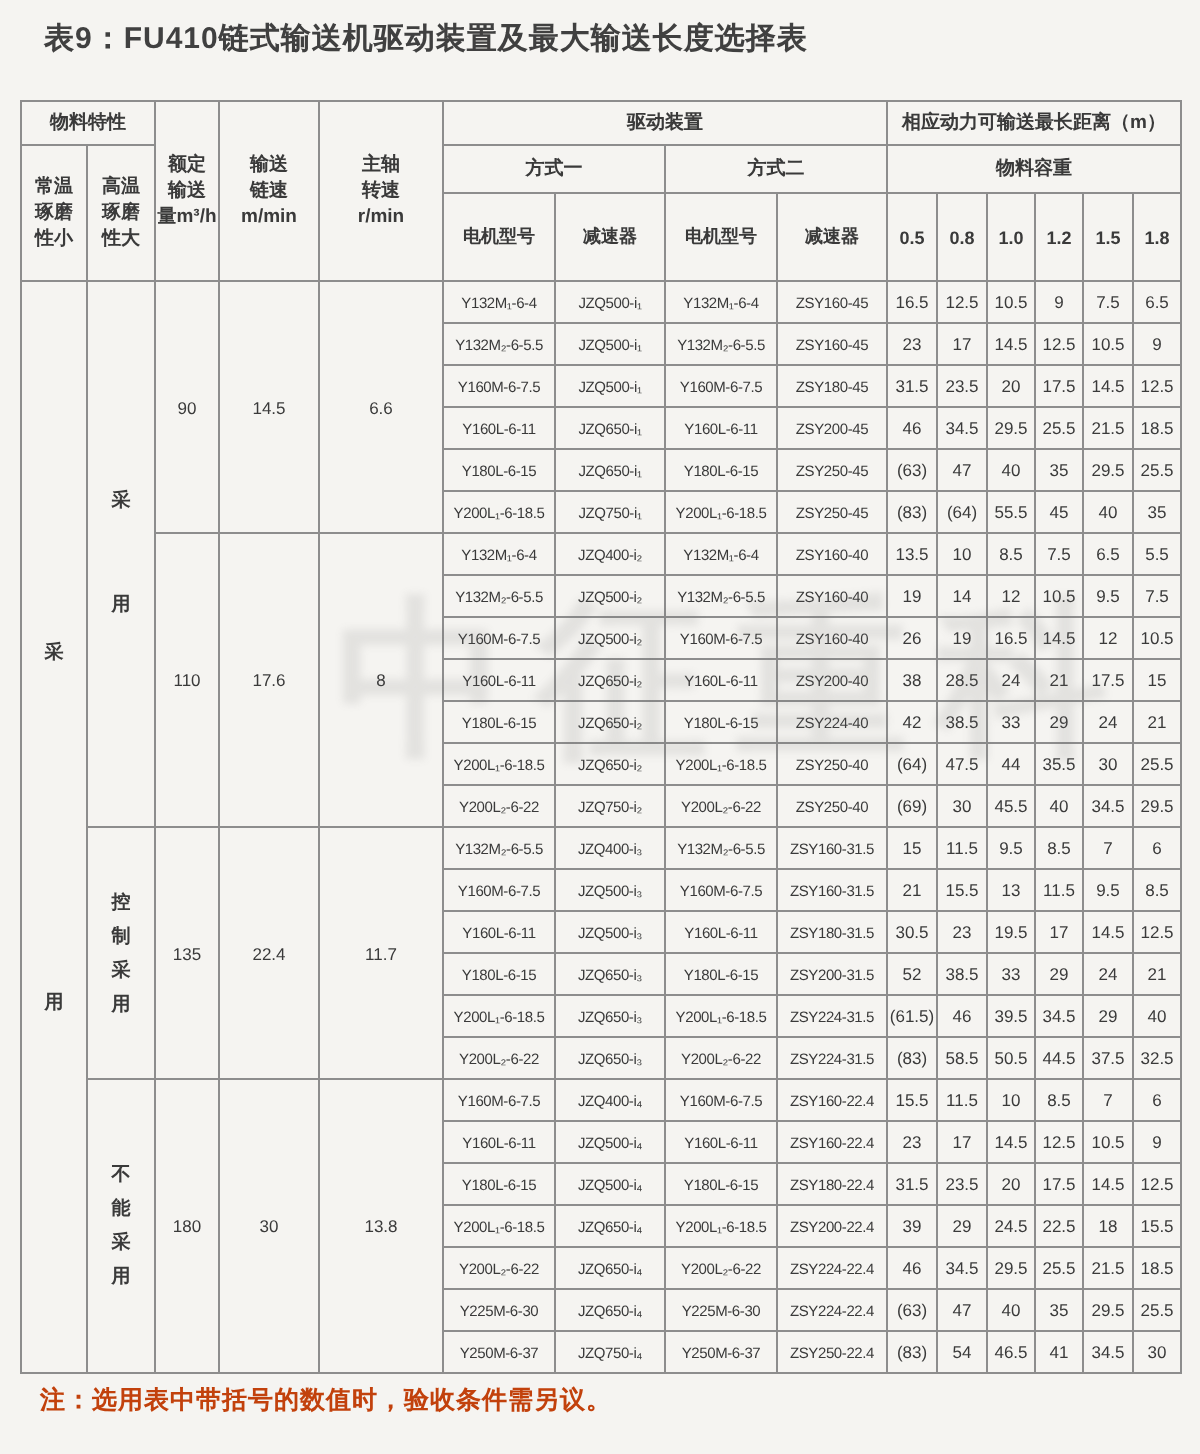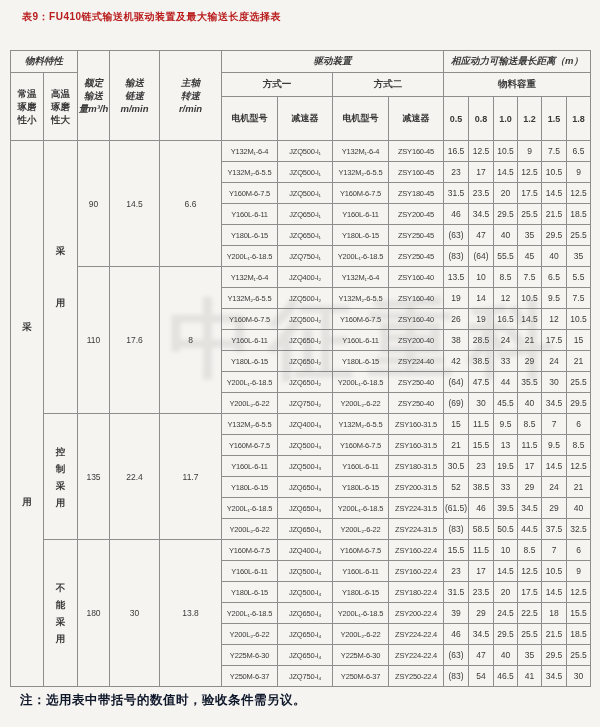--- a/index.html
+++ b/index.html
@@ -6,26 +6,26 @@
   body{
     width:600px;height:727px;
     background:#f5f4f1;
     font-family:"Liberation Sans","DejaVu Sans",sans-serif;
     color:#33302c;
     position:relative;
     overflow:hidden;
   }
   .title{
     position:absolute;top:10px;left:22px;
-    font-size:10px;font-weight:bold;color:#b91c1c;
+    font-size:15px;font-weight:bold;color:#404040;
     letter-spacing:0.5px;
   }
   .note{
     position:absolute;top:692px;left:20px;
-    font-size:12.5px;font-weight:bold;color:#0f172a;
+    font-size:12.5px;font-weight:bold;color:#c2410c;
     letter-spacing:0.5px;
   }
   .watermark{
     position:absolute;top:282px;left:168px;
     font-size:86px;font-weight:bold;color:#6a6a6a;
     opacity:0.13;filter:blur(2px);
     letter-spacing:14px;z-index:3;pointer-events:none;
     white-space:nowrap;
   }
   table.main{
@@ -36,21 +36,21 @@
     z-index:1;
   }
   table.main th, table.main td{
     border:1px solid #8d8d8d;
     text-align:center;vertical-align:middle;
     padding:0;color:#3a3a3a;
     overflow:hidden;
   }
   th{font-weight:600;}
   .h-cn{font-size:9.5px;white-space:pre-line;line-height:13px;}
-  .h-top{height:22px;font-size:9.5px;font-style:italic;}
+  .h-top{height:22px;font-size:9.5px;}
   .h-mid{height:24px;font-size:9.5px;}
   .h-bot{height:44px;font-size:9px;margin-left:28px;}
   .h-tick{font-size:9px;font-weight:700;}
   td.model{font-size:7.5px;letter-spacing:-0.2px;height:20px;}
   td.num{font-size:8.5px;height:20px;}
   td.vert{
     font-size:9.5px;font-weight:600;
     white-space:pre-line;line-height:17px;
   }
   td.vert.mid{line-height:52px;}

